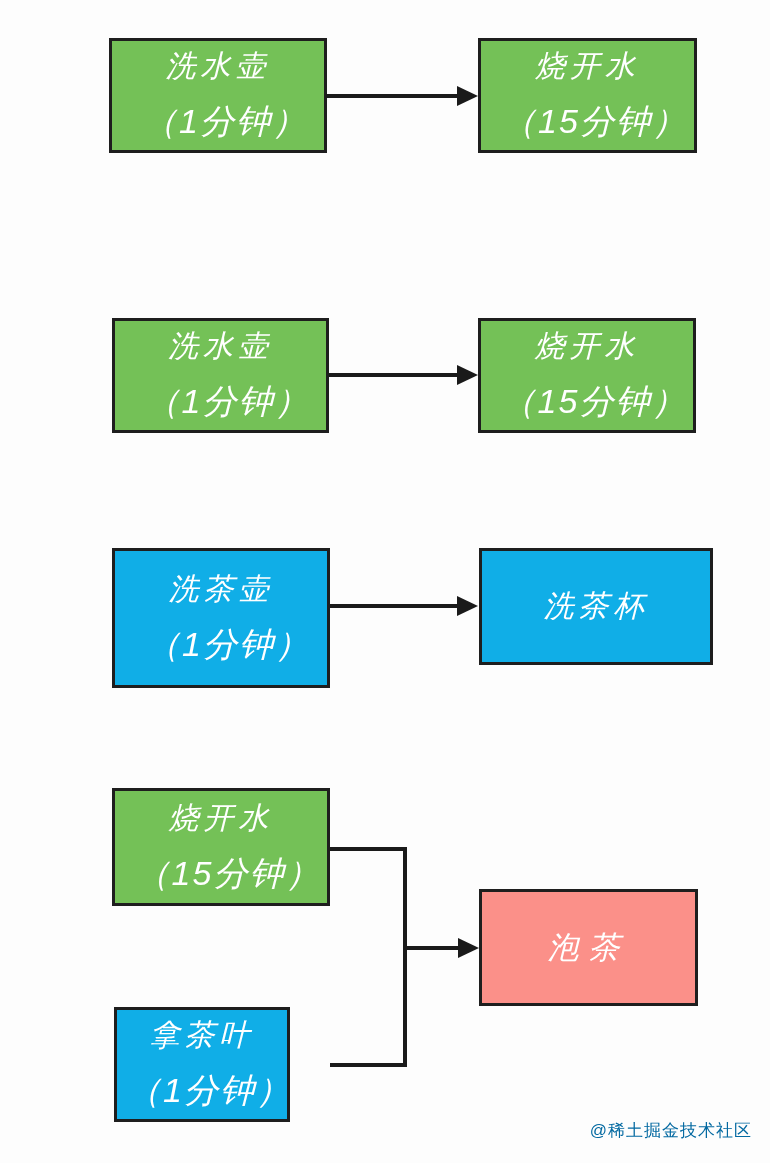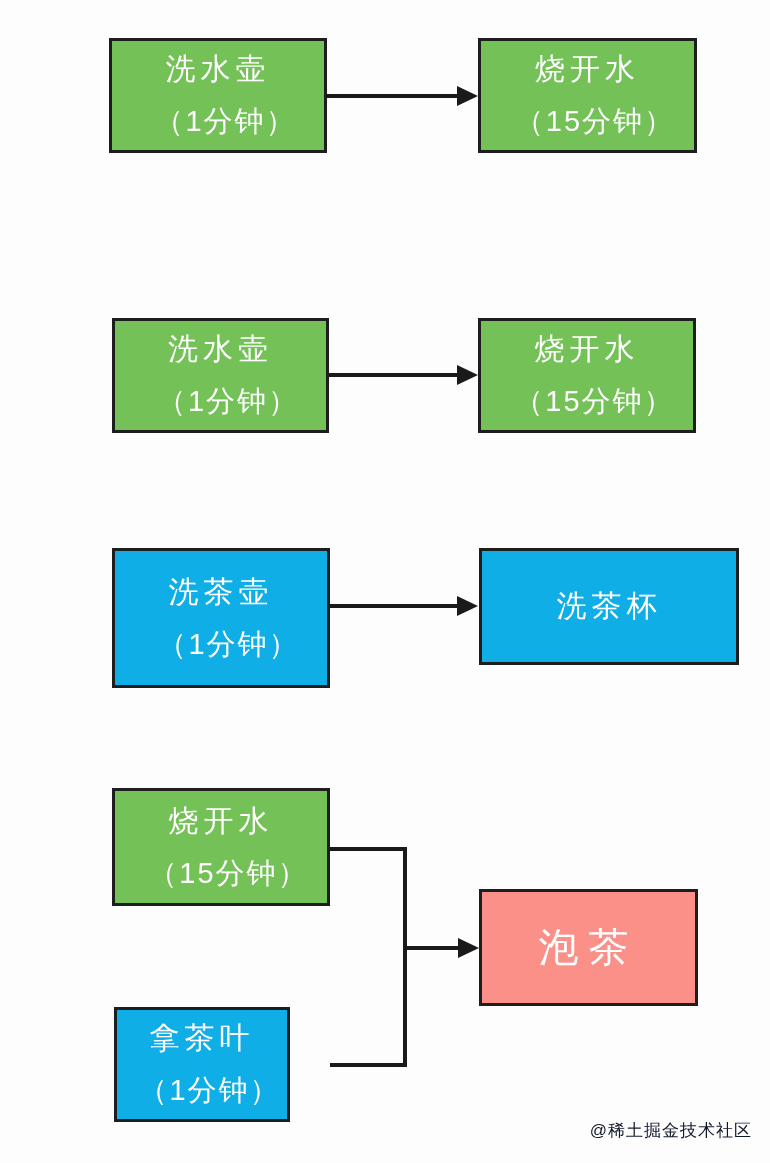--- a/index.html
+++ b/index.html
@@ -19,65 +19,66 @@
     position: absolute;
     box-sizing: border-box;
     border: 3px solid #1e1e1e;
     display: flex;
     flex-direction: column;
     align-items: center;
     justify-content: center;
     gap: 12px;
     color: #ffffff;
     text-align: center;
+    font-style: italic;
   }
   .node .l1 {
     font-size: 30px;
     letter-spacing: 5px;
     white-space: nowrap;
   }
   .node .l2 {
-    font-size: 29px;
+    font-size: 34px;
     letter-spacing: 2px;
     white-space: nowrap;
     margin-left: 15px;
   }
   .node.green { background: #74c157; }
   .node.blue  { background: #10aee7; }
   .node.pink  { background: #fb9089; }
-  .node.pink .l1 { font-size: 40px; letter-spacing: 10px; }
+  .node.pink .l1 { font-size: 31px; letter-spacing: 10px; }
 
   .edge-line {
     position: absolute;
     background: #1a1a1a;
   }
   .arrowhead {
     position: absolute;
     width: 0;
     height: 0;
     border-top: 10px solid transparent;
     border-bottom: 10px solid transparent;
     border-left: 21px solid #1a1a1a;
   }
   .watermark {
     position: absolute;
     right: 18px;
     top: 1119px;
     font-size: 17px;
-    color: #0f172a;
+    color: #0369a1;
     letter-spacing: 1px;
   }
 
   
   #n0 { left: 109px; top: 38px;  width: 218px; height: 115px; }
   #n1 { left: 478px; top: 38px;  width: 219px; height: 115px; }
   #n2 { left: 112px; top: 318px; width: 217px; height: 115px; }
   #n3 { left: 478px; top: 318px; width: 218px; height: 115px; }
   #n4 { left: 112px; top: 548px; width: 218px; height: 140px; }
-  #n5 { left: 479px; top: 548px; width: 260px; height: 117px; }
+  #n5 { left: 479px; top: 548px; width: 234px; height: 117px; }
   #n6 { left: 112px; top: 788px; width: 218px; height: 118px; }
   #n7 { left: 114px; top: 1007px; width: 176px; height: 115px; }
   #n8 { left: 479px; top: 889px; width: 219px; height: 117px; }
 </style>
 </head>
 <body>
 
 <div class="canvas">
 
   <div class="node green" id="n0">

